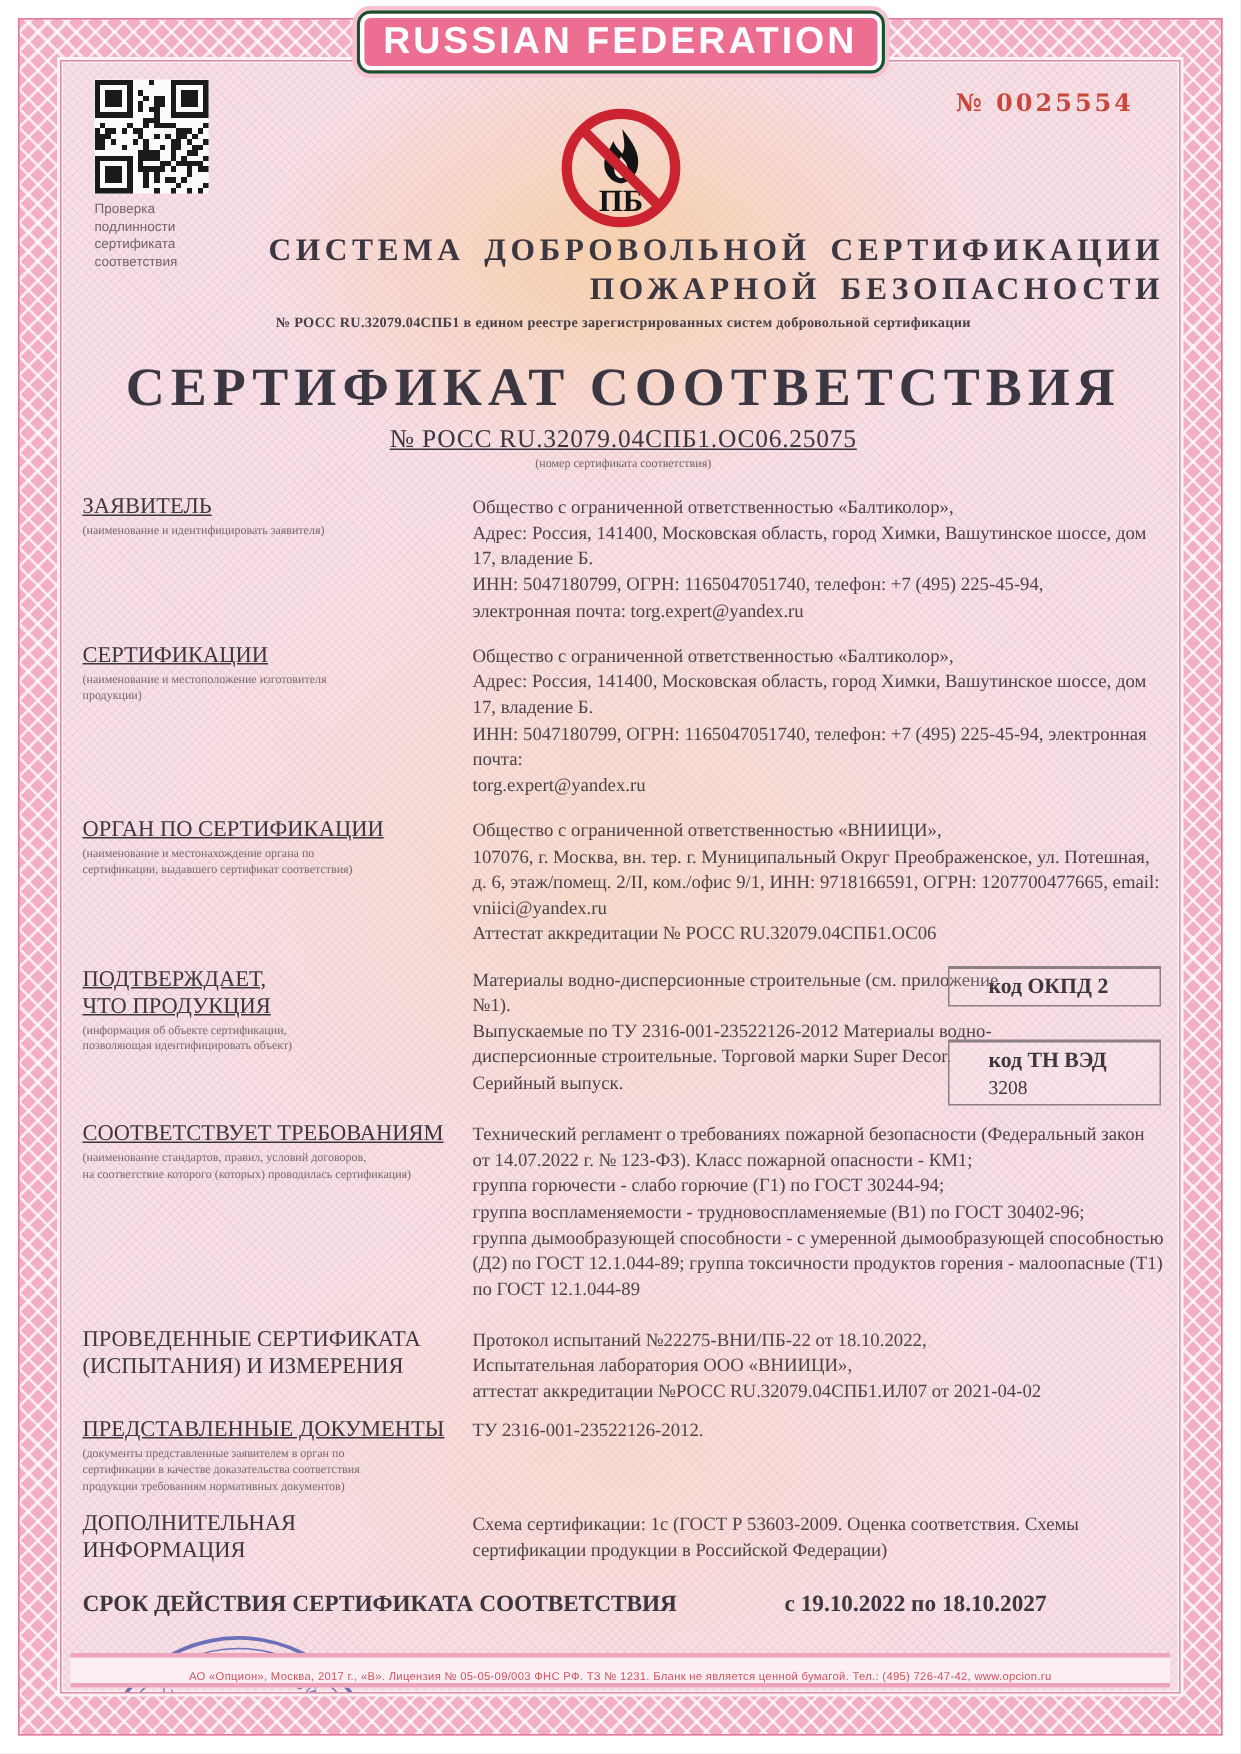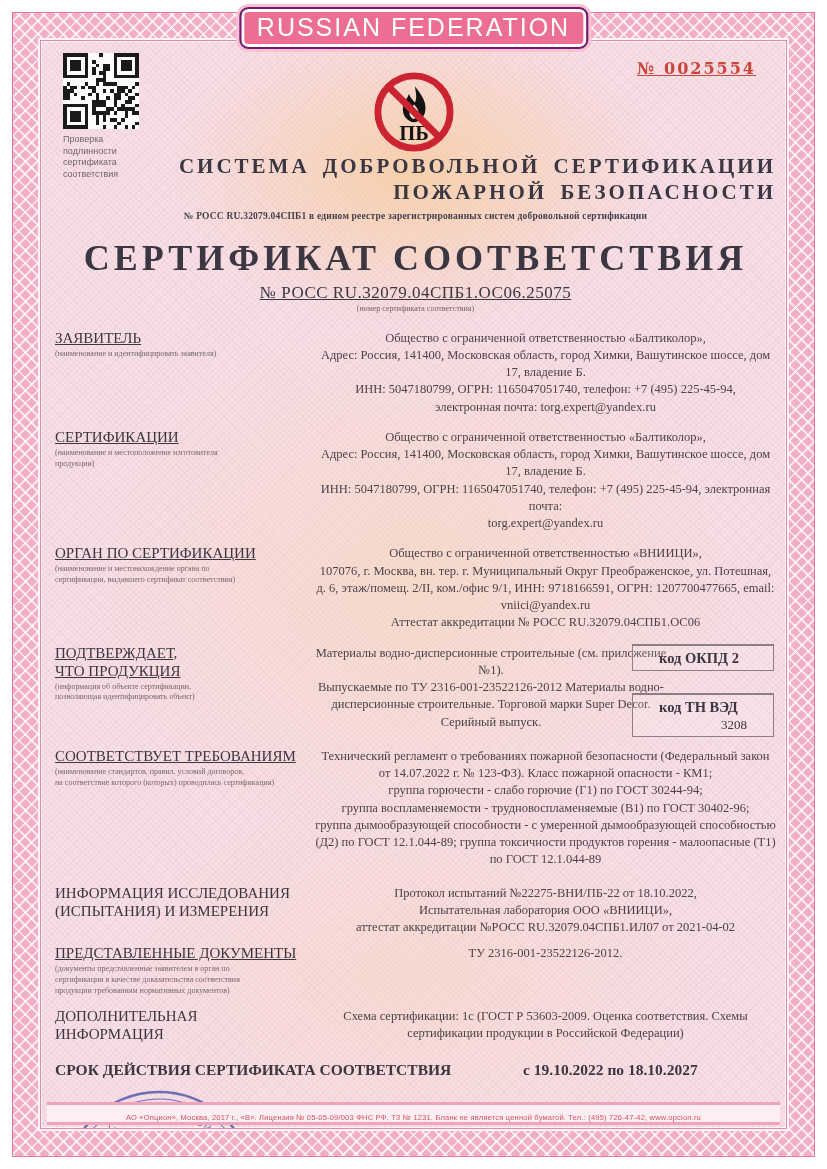--- a/index.html
+++ b/index.html
@@ -16,51 +16,51 @@
          box-shadow:0 0 0 2px #fdf3f6, inset 0 0 0 1px rgba(255,255,255,.65);
          background:
            radial-gradient(46% 20% at 50% 12%, rgba(247,205,158,.8), rgba(247,205,158,0) 70%),
            radial-gradient(55% 32% at 50% 50%, rgba(246,215,182,.55), rgba(246,215,182,0) 75%),
            radial-gradient(50% 22% at 50% 86%, rgba(247,214,186,.45), rgba(247,214,186,0) 75%),
            repeating-linear-gradient(45deg, rgba(205,110,135,.085) 0 1px, transparent 1px 4px),
            repeating-linear-gradient(-45deg, rgba(205,110,135,.085) 0 1px, transparent 1px 4px),
            #f7dfe6;
          overflow:hidden;}
   .badge{position:absolute;top:7px;left:50%;transform:translateX(-50%);z-index:6;
-         background:#ec6f93;border:2px solid #701a75;border-radius:9px;
+         background:#ec6f93;border:2px solid #14532d;border-radius:9px;
          box-shadow:inset 0 0 0 3px #fff,0 0 0 3px #f7c2d2;
          padding:4px 16px 5px;color:#fff;font-family:"Liberation Sans",sans-serif;
-         font-weight:normal;font-size:25px;letter-spacing:2px;white-space:nowrap;}
+         font-weight:bold;font-size:25px;letter-spacing:2px;white-space:nowrap;}
   .blank-no{position:absolute;top:18px;right:30px;color:#c8463b;font-weight:bold;
-            font-size:16px;letter-spacing:2px;font-family:"DejaVu Serif",serif;text-decoration:underline;}
+            font-size:16px;letter-spacing:2px;font-family:"DejaVu Serif",serif;}
   .qr-wrap{position:absolute;top:12px;left:22px;width:110px;}
   .qr-wrap svg{width:76px;height:76px;display:block;background:#fdfbfb;}
   .qr-cap{margin-top:5px;font-family:"Liberation Sans",sans-serif;font-size:9px;line-height:1.3;
           color:#70646a;white-space:pre-line;}
   .firelogo{position:absolute;top:28px;left:50%;transform:translateX(-50%);width:86px;height:86px;}
   .content{position:absolute;inset:0;padding:0 10px 0 14px;box-sizing:border-box;}
   .titleblock{padding-top:112px;text-align:center;color:#3a3742;}
   .t1{font-weight:bold;font-size:21px;line-height:1.25;letter-spacing:3px;word-spacing:5px;text-align:right;}
   .reg{margin-top:5px;font-weight:bold;font-size:9.5px;color:#45404a;letter-spacing:.2px;}
   .t2{margin-top:16px;font-weight:bold;font-size:36px;letter-spacing:4px;}
   .cnum{margin-top:4px;font-weight:normal;font-size:17px;text-decoration:underline;letter-spacing:.5px;}
   .cnote{font-size:8px;color:#6f6468;margin-top:1px;}
   .secs{margin-top:16px;}
   .row{display:flex;gap:12px;margin-bottom:12px;position:relative;}
   .lblcol{flex:0 0 248px;max-width:248px;}
   .lbl{font-weight:normal;font-size:15px;color:#3b3640;line-height:1.2;white-space:pre-line;}
   .u{text-decoration:underline;}
   .sub{margin-top:2px;font-size:8px;line-height:1.35;color:#756a6e;white-space:pre-line;}
-  .txt{flex:1;font-size:12.5px;line-height:1.38;color:#4c4349;white-space:pre-line;padding-top:1px;text-align:center;}
+  .txt{flex:1;font-size:12.5px;line-height:1.38;color:#4c4349;white-space:pre-line;padding-top:1px;}
   .txt-narrow{max-width:352px;}
   .codes{position:absolute;right:2px;top:0;width:142px;}
   .codebox{border:1px solid #8d7d84;border-top-width:2px;padding:4px 26px 3px;color:#3b3640;
            background:rgba(255,255,255,.14);}
   .codebox .cl{font-weight:bold;font-size:14.5px;}
-  .codebox .cv{font-size:13px;text-align:right;margin-top:1px;}
+  .codebox .cv{font-size:13px;text-align:left;margin-top:1px;}
   .codebox+.codebox{margin-top:22px;}
   .validity{position:relative;margin-top:18px;height:22px;}
   .validity .vl{font-weight:bold;font-size:15.5px;color:#3b3640;}
   .validity .vv{position:absolute;left:468px;top:0;font-weight:bold;font-size:15.5px;color:#3b3640;}
   .sigarea{position:relative;height:178px;margin-top:16px;}
   .stamp{position:absolute;left:4px;top:-12px;width:200px;height:200px;transform:rotate(-12deg);opacity:.92;}
   .printstrip{position:absolute;left:6px;right:6px;bottom:3px;height:17px;
               background:#fdeef3;border-top:3px solid #f0a4bb;border-bottom:3px solid #f0a4bb;
               display:flex;align-items:flex-end;justify-content:center;}
   .printstrip span{font-family:"Liberation Sans",sans-serif;font-size:7.5px;color:#cb5560;letter-spacing:.2px;}
@@ -372,21 +372,21 @@
 на соответствие которого (которых) проводилась сертификация)</div>
           </div>
           <div class="txt">Технический регламент о требованиях пожарной безопасности (Федеральный закон от 14.07.2022 г. № 123-ФЗ). Класс пожарной опасности - КМ1;
 группа горючести - слабо горючие (Г1) по ГОСТ 30244-94;
 группа воспламеняемости - трудновоспламеняемые (В1) по ГОСТ 30402-96;
 группа дымообразующей способности - с умеренной дымообразующей способностью (Д2) по ГОСТ 12.1.044-89; группа токсичности продуктов горения - малоопасные (Т1) по ГОСТ 12.1.044-89</div>
         </div>
 
         <div class="row" style="margin-bottom:8px">
           <div class="lblcol">
-            <span class="lbl">ИНФОРМАЦИЯ ИССЛЕДОВАНИЯ
+            <span class="lbl">ПРОВЕДЕННЫЕ СЕРТИФИКАТА
 (ИСПЫТАНИЯ) И ИЗМЕРЕНИЯ</span>
           </div>
           <div class="txt">Протокол испытаний №22275-ВНИ/ПБ-22 от 18.10.2022,
 Испытательная лаборатория ООО «ВНИИЦИ»,
 аттестат аккредитации №РОСС RU.32079.04СПБ1.ИЛ07 от 2021-04-02</div>
         </div>
 
         <div class="row" style="margin-bottom:10px">
           <div class="lblcol">
             <span class="lbl u">ПРЕДСТАВЛЕННЫЕ ДОКУМЕНТЫ</span>

